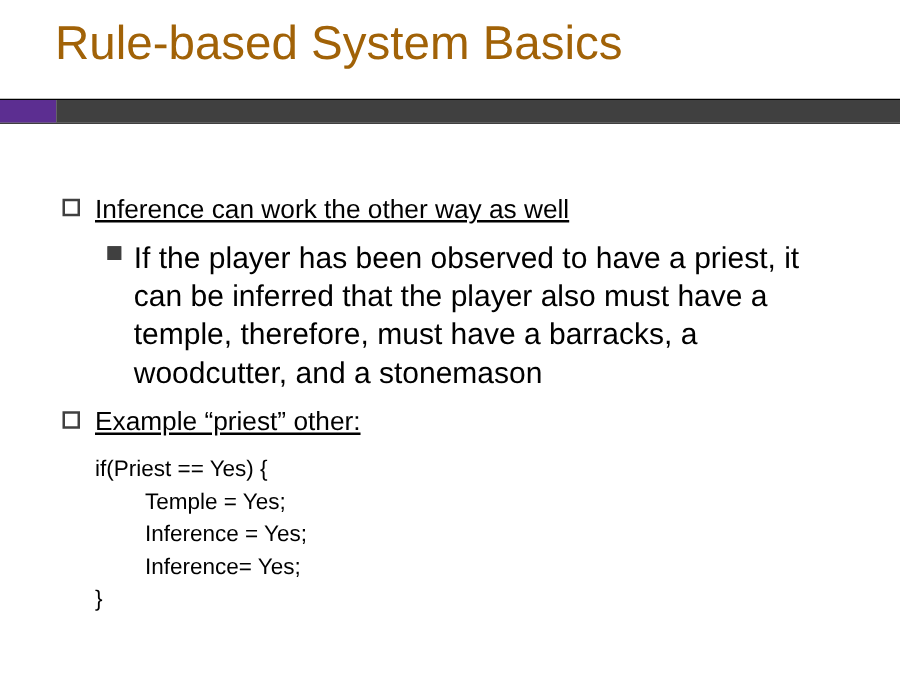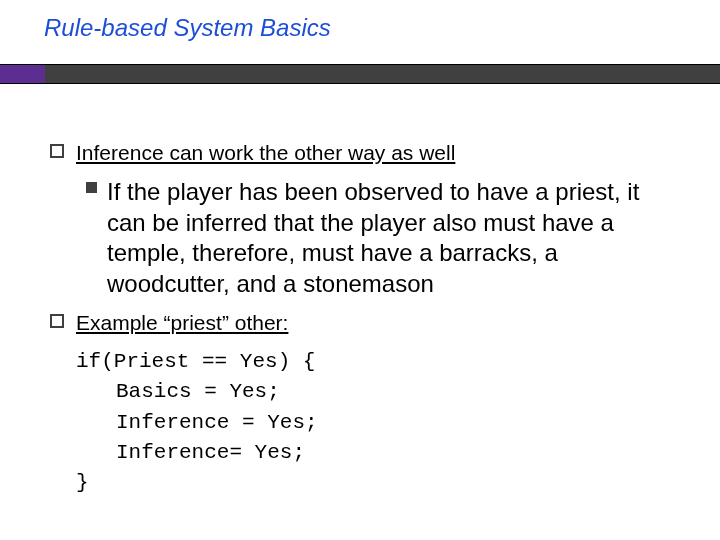--- a/index.html
+++ b/index.html
@@ -15,25 +15,24 @@
   .slide {
     width: 720px;
     height: 540px;
     position: relative;
     box-sizing: border-box;
   }
   .title-area {
     padding: 14px 0 0 44px;
   }
   .title {
-    font-size: 24px;
+    font-size: 38px;
     font-weight: 400;
-    color: #1d4ed8;
+    color: #a16207;
     letter-spacing: 0;
-    font-style: italic;
   }
   .rule-bar {
     margin-top: 22px;
     width: 100%;
     height: 20px;
     box-sizing: border-box;
     border-top: 1px solid #000;
     border-bottom: 1px solid #000;
     display: flex;
   }
@@ -81,22 +80,22 @@
     width: 11px;
     height: 11px;
     border: 2px solid #404040;
     background: #404040;
     box-sizing: border-box;
     margin-top: 5px;
     margin-right: 10px;
     flex: none;
   }
   .code {
-    font-family: Liberation Mono, monospace;
-    font-size: 21px;
+    font-family: Liberation Sans, sans-serif;
+    font-size: 18px;
     line-height: 1.45;
     margin: 6px 0 0 26px;
   }
   .code-indent {
     padding-left: 40px;
   }
 </style>
 </head>
 <body>
 <div class="slide">
@@ -122,20 +121,20 @@
       <span>If the player has been observed to have a priest, it can be inferred that the player also must have a temple, therefore, must have a barracks, a woodcutter, and a stonemason</span>
     </div>
 
     <div class="top-item">
       <span class="top-bullet"></span>
       <span class="top-text">Example “priest” other:</span>
     </div>
 
     <div class="code">
       <div>if(Priest == Yes) {</div>
-      <div class="code-indent">Basics = Yes;</div>
+      <div class="code-indent">Temple = Yes;</div>
       <div class="code-indent">Inference = Yes;</div>
       <div class="code-indent">Inference= Yes;</div>
       <div>}</div>
     </div>
 
   </div>
 </div>
 
 </body></html>

